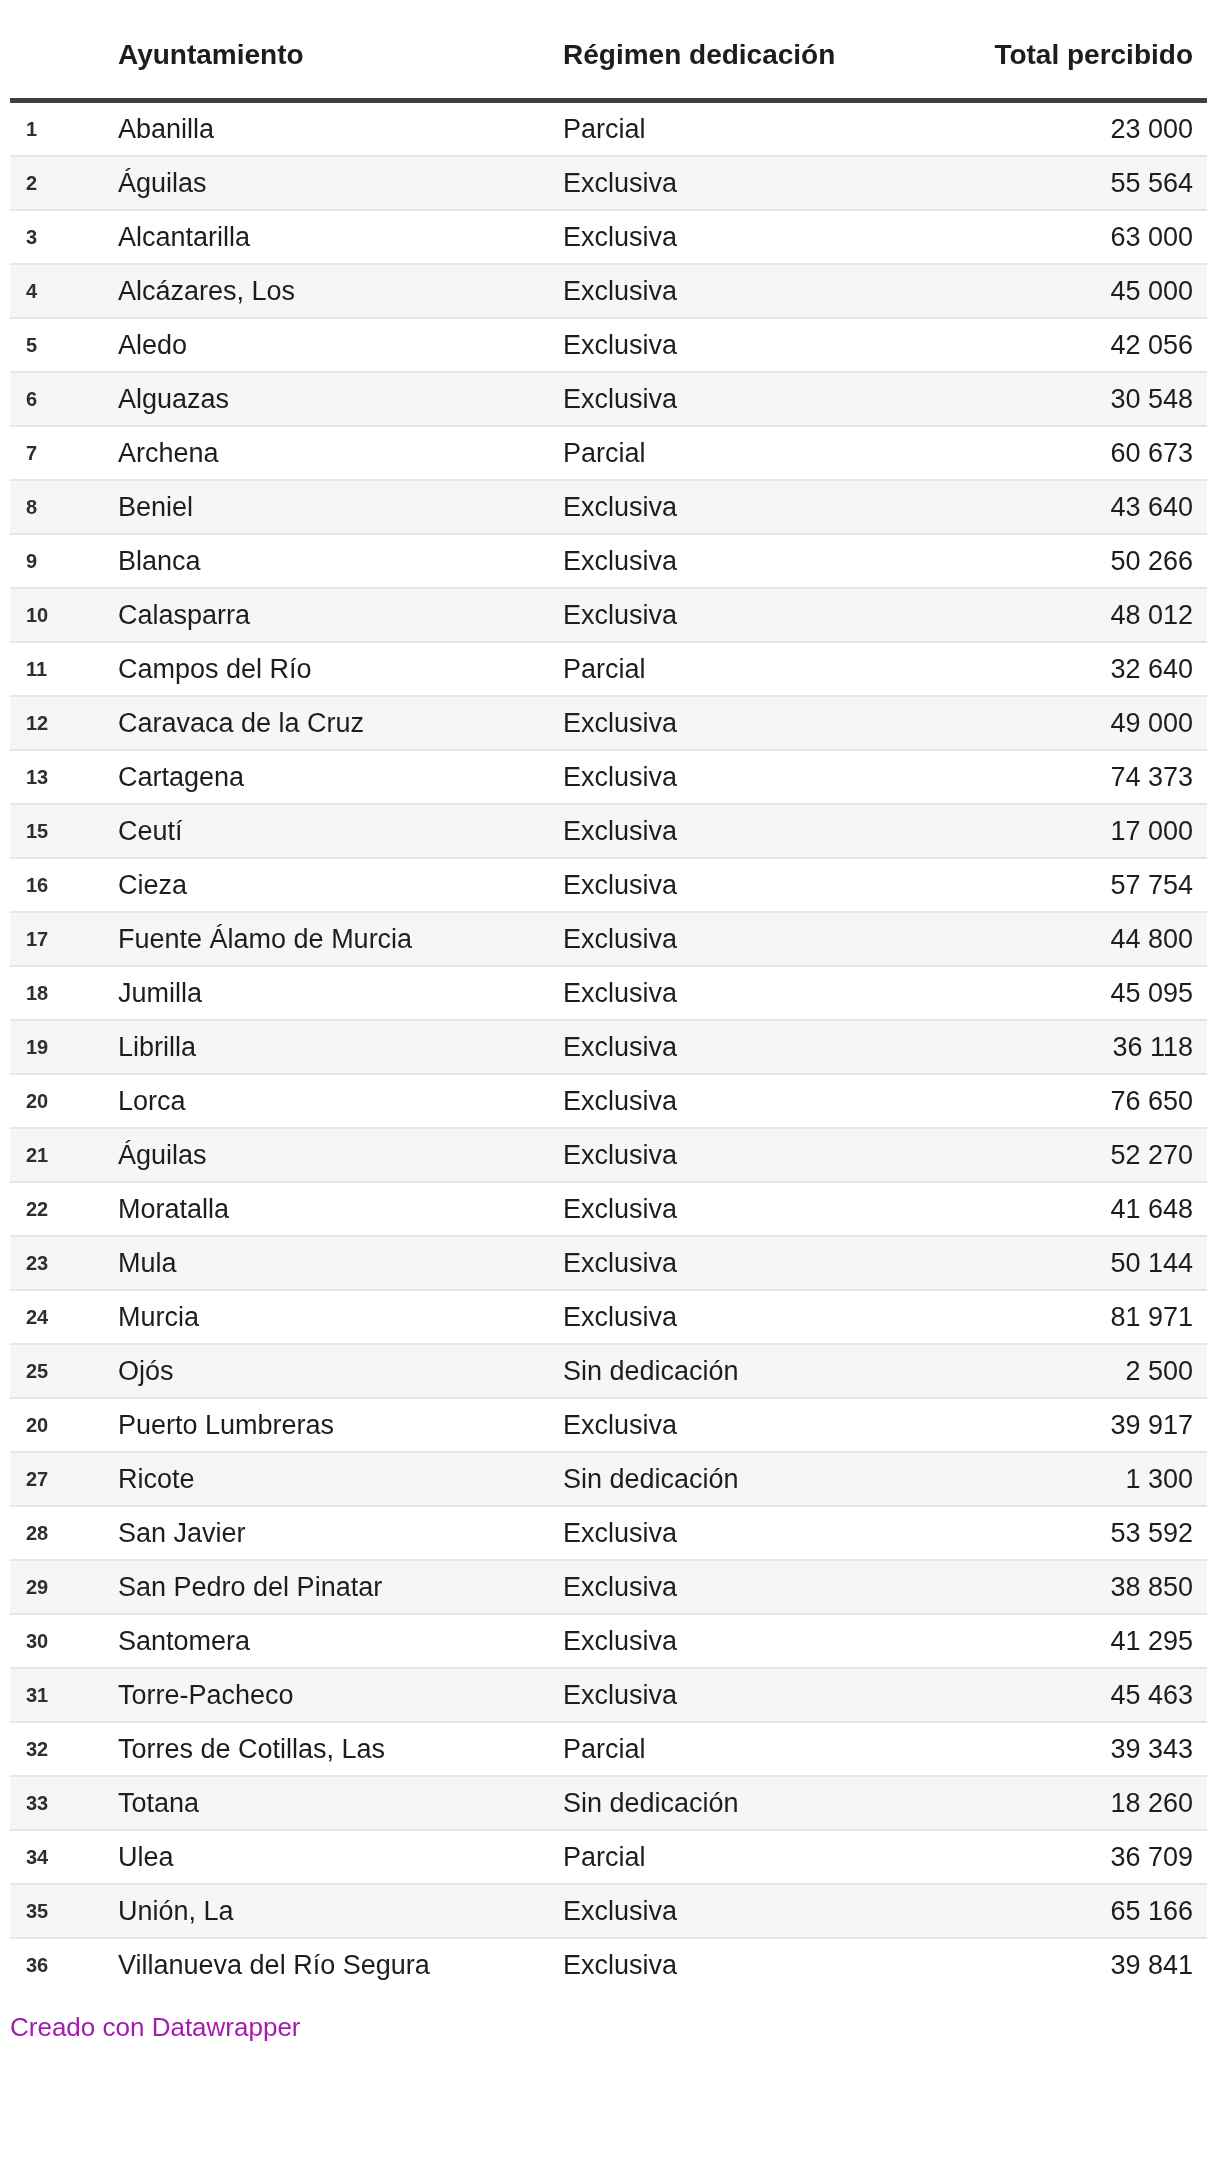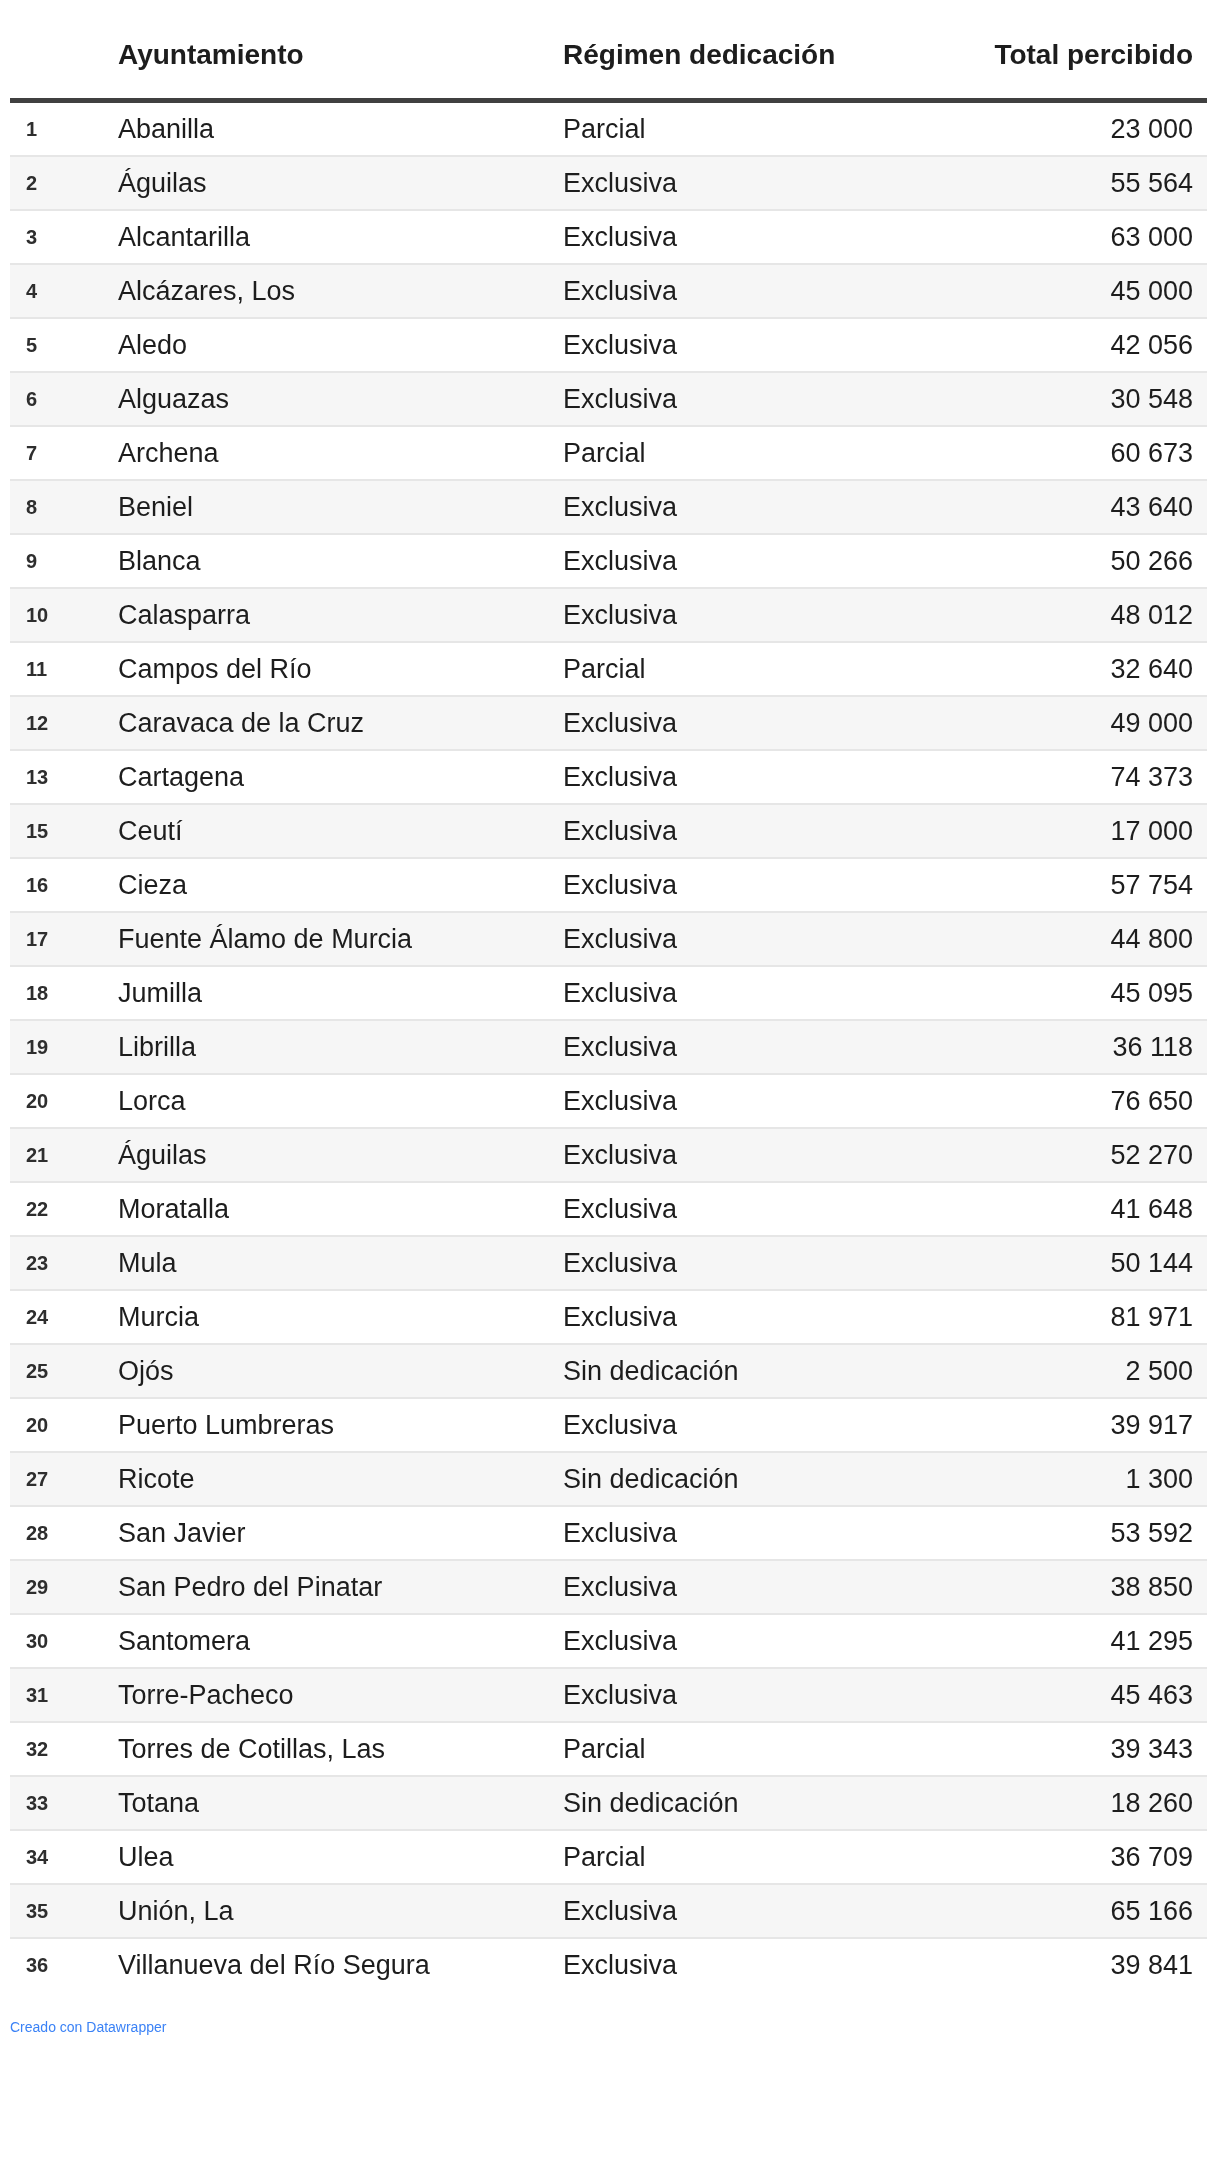--- a/index.html
+++ b/index.html
@@ -63,23 +63,23 @@
     padding-left: 16px;
   }
   tbody td.td-total {
     text-align: right;
     padding-right: 14px;
     font-variant-numeric: tabular-nums;
   }
   .credit {
     margin-top: 22px;
     padding-bottom: 16px;
-    font-size: 14px;
+    font-size: 26px;
     line-height: 28px;
-    color: #3b82f6;
+    color: #a21caf;
     text-decoration: none;
     display: inline-block;
   }
 </style>
 </head>
 <body>
 
 <div class="page">
   <table class="dw-table">
     <thead>

